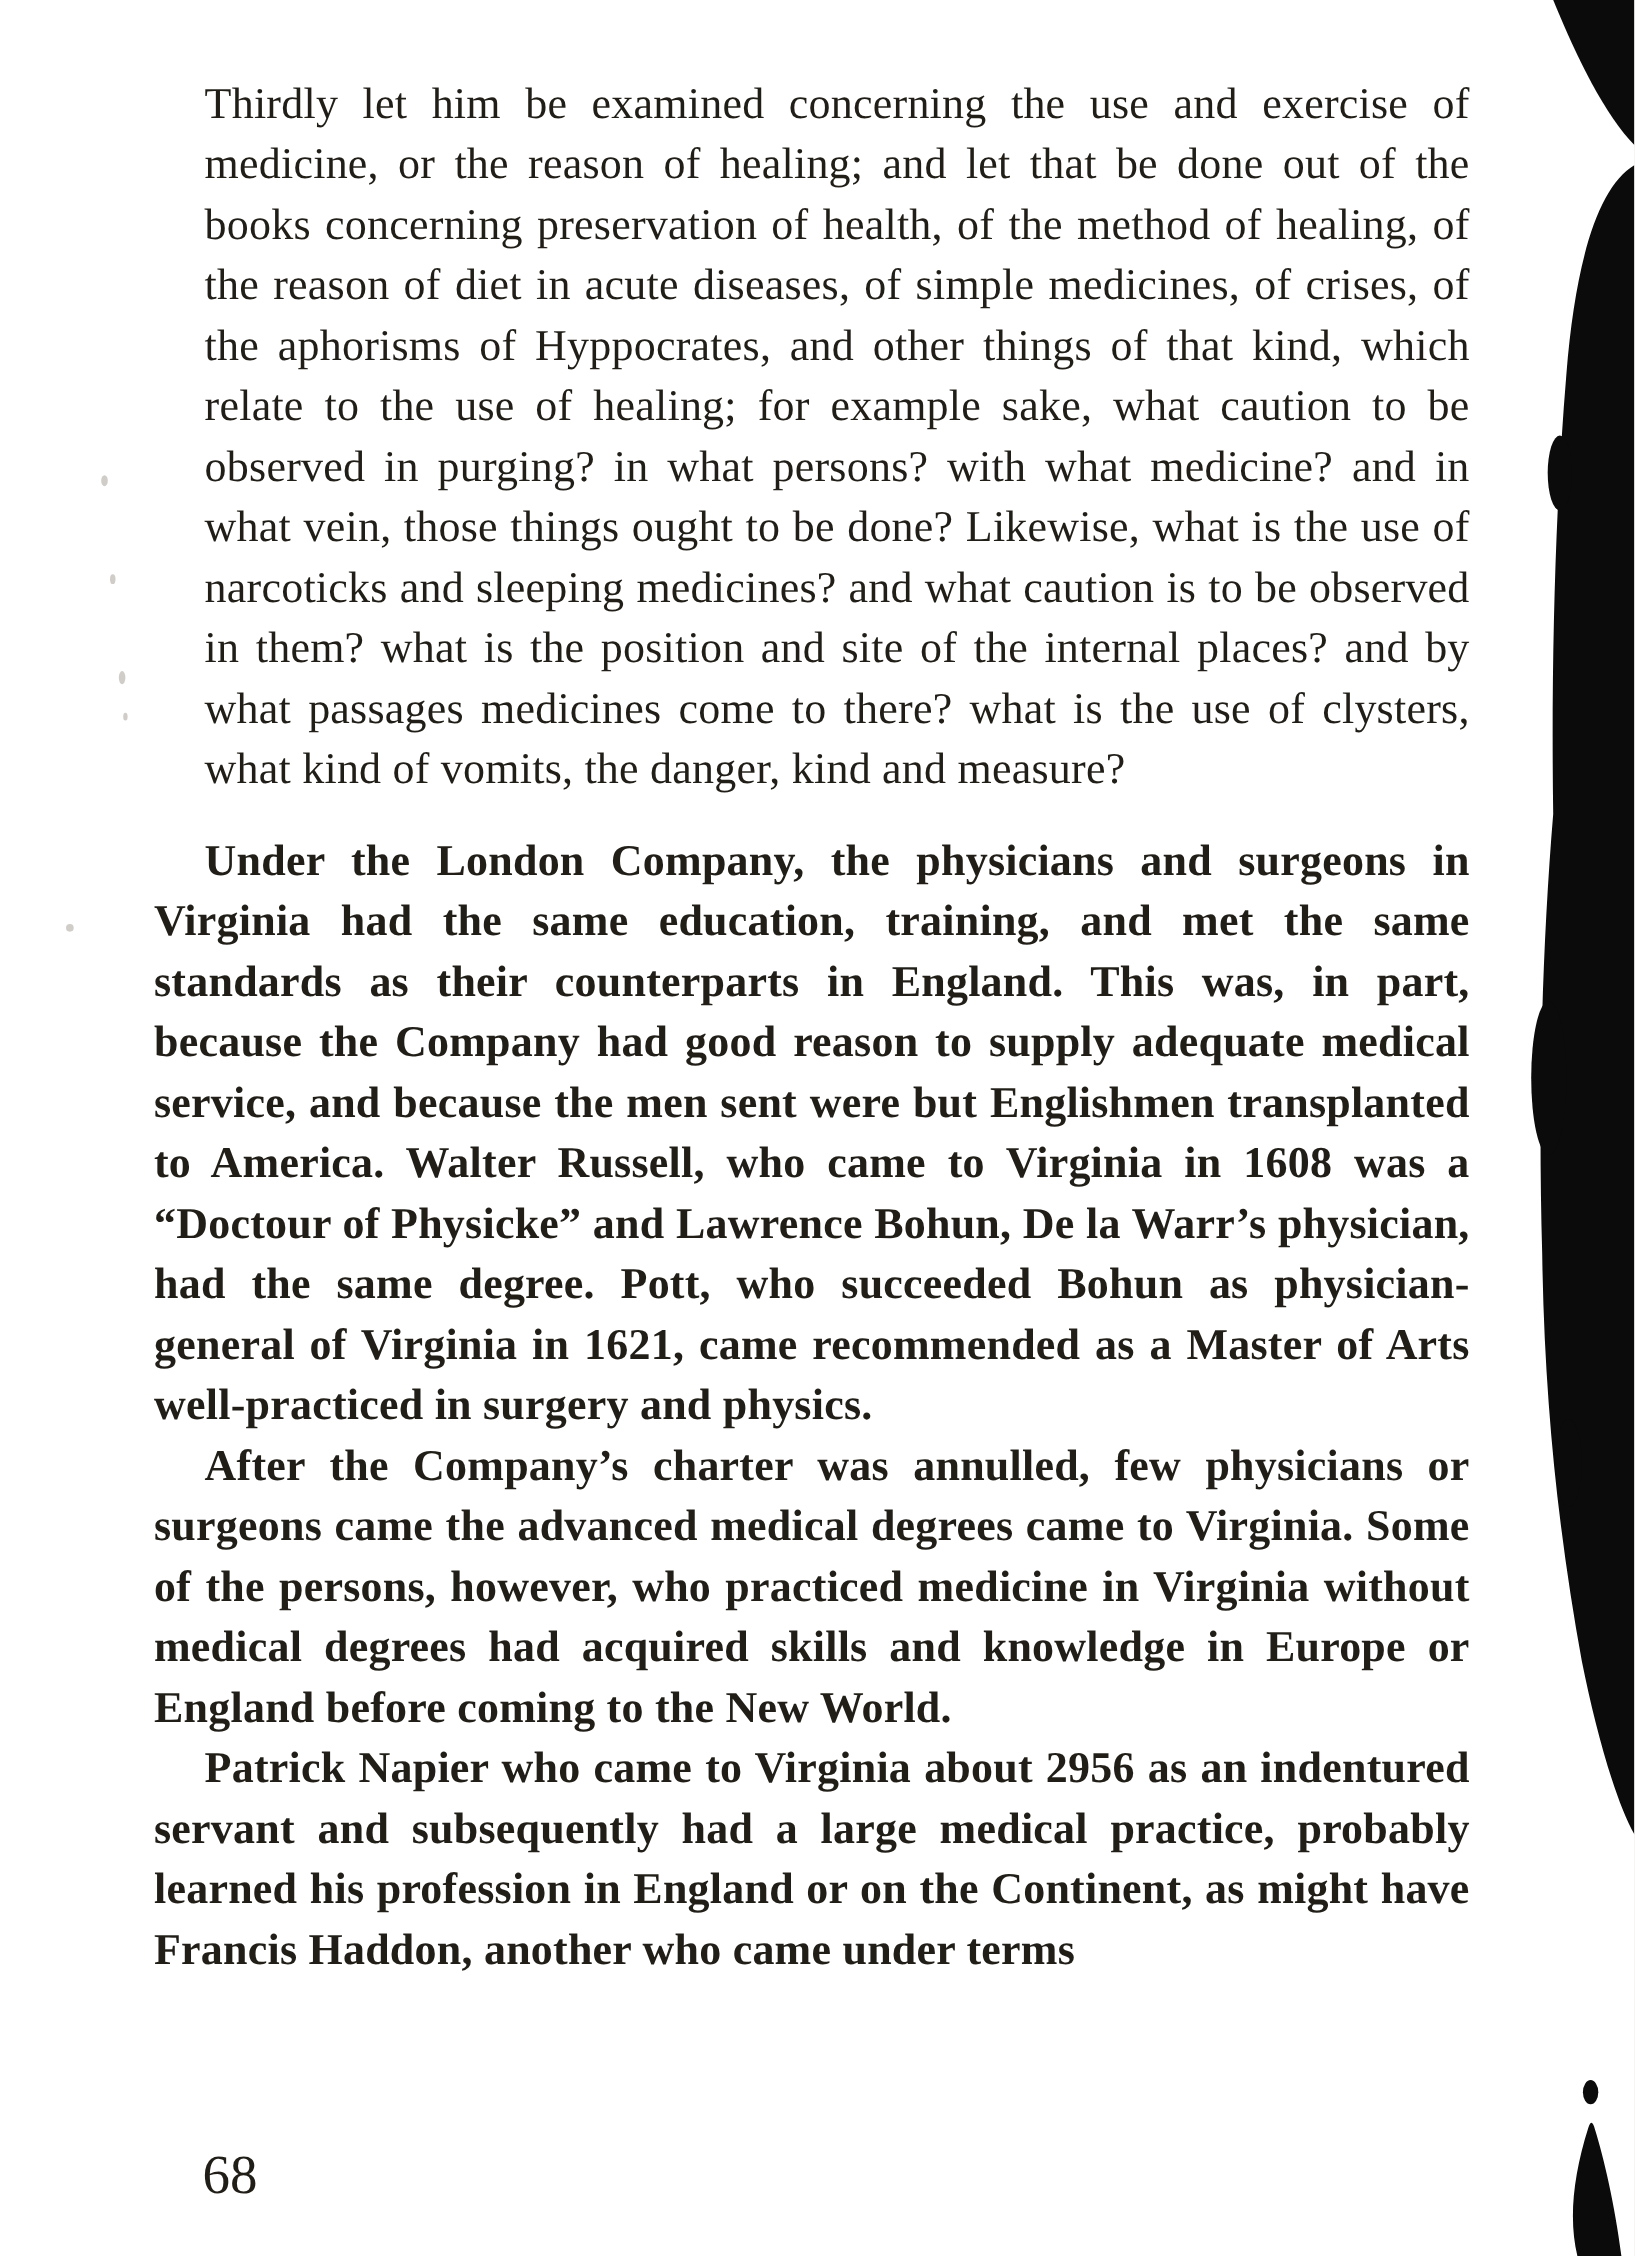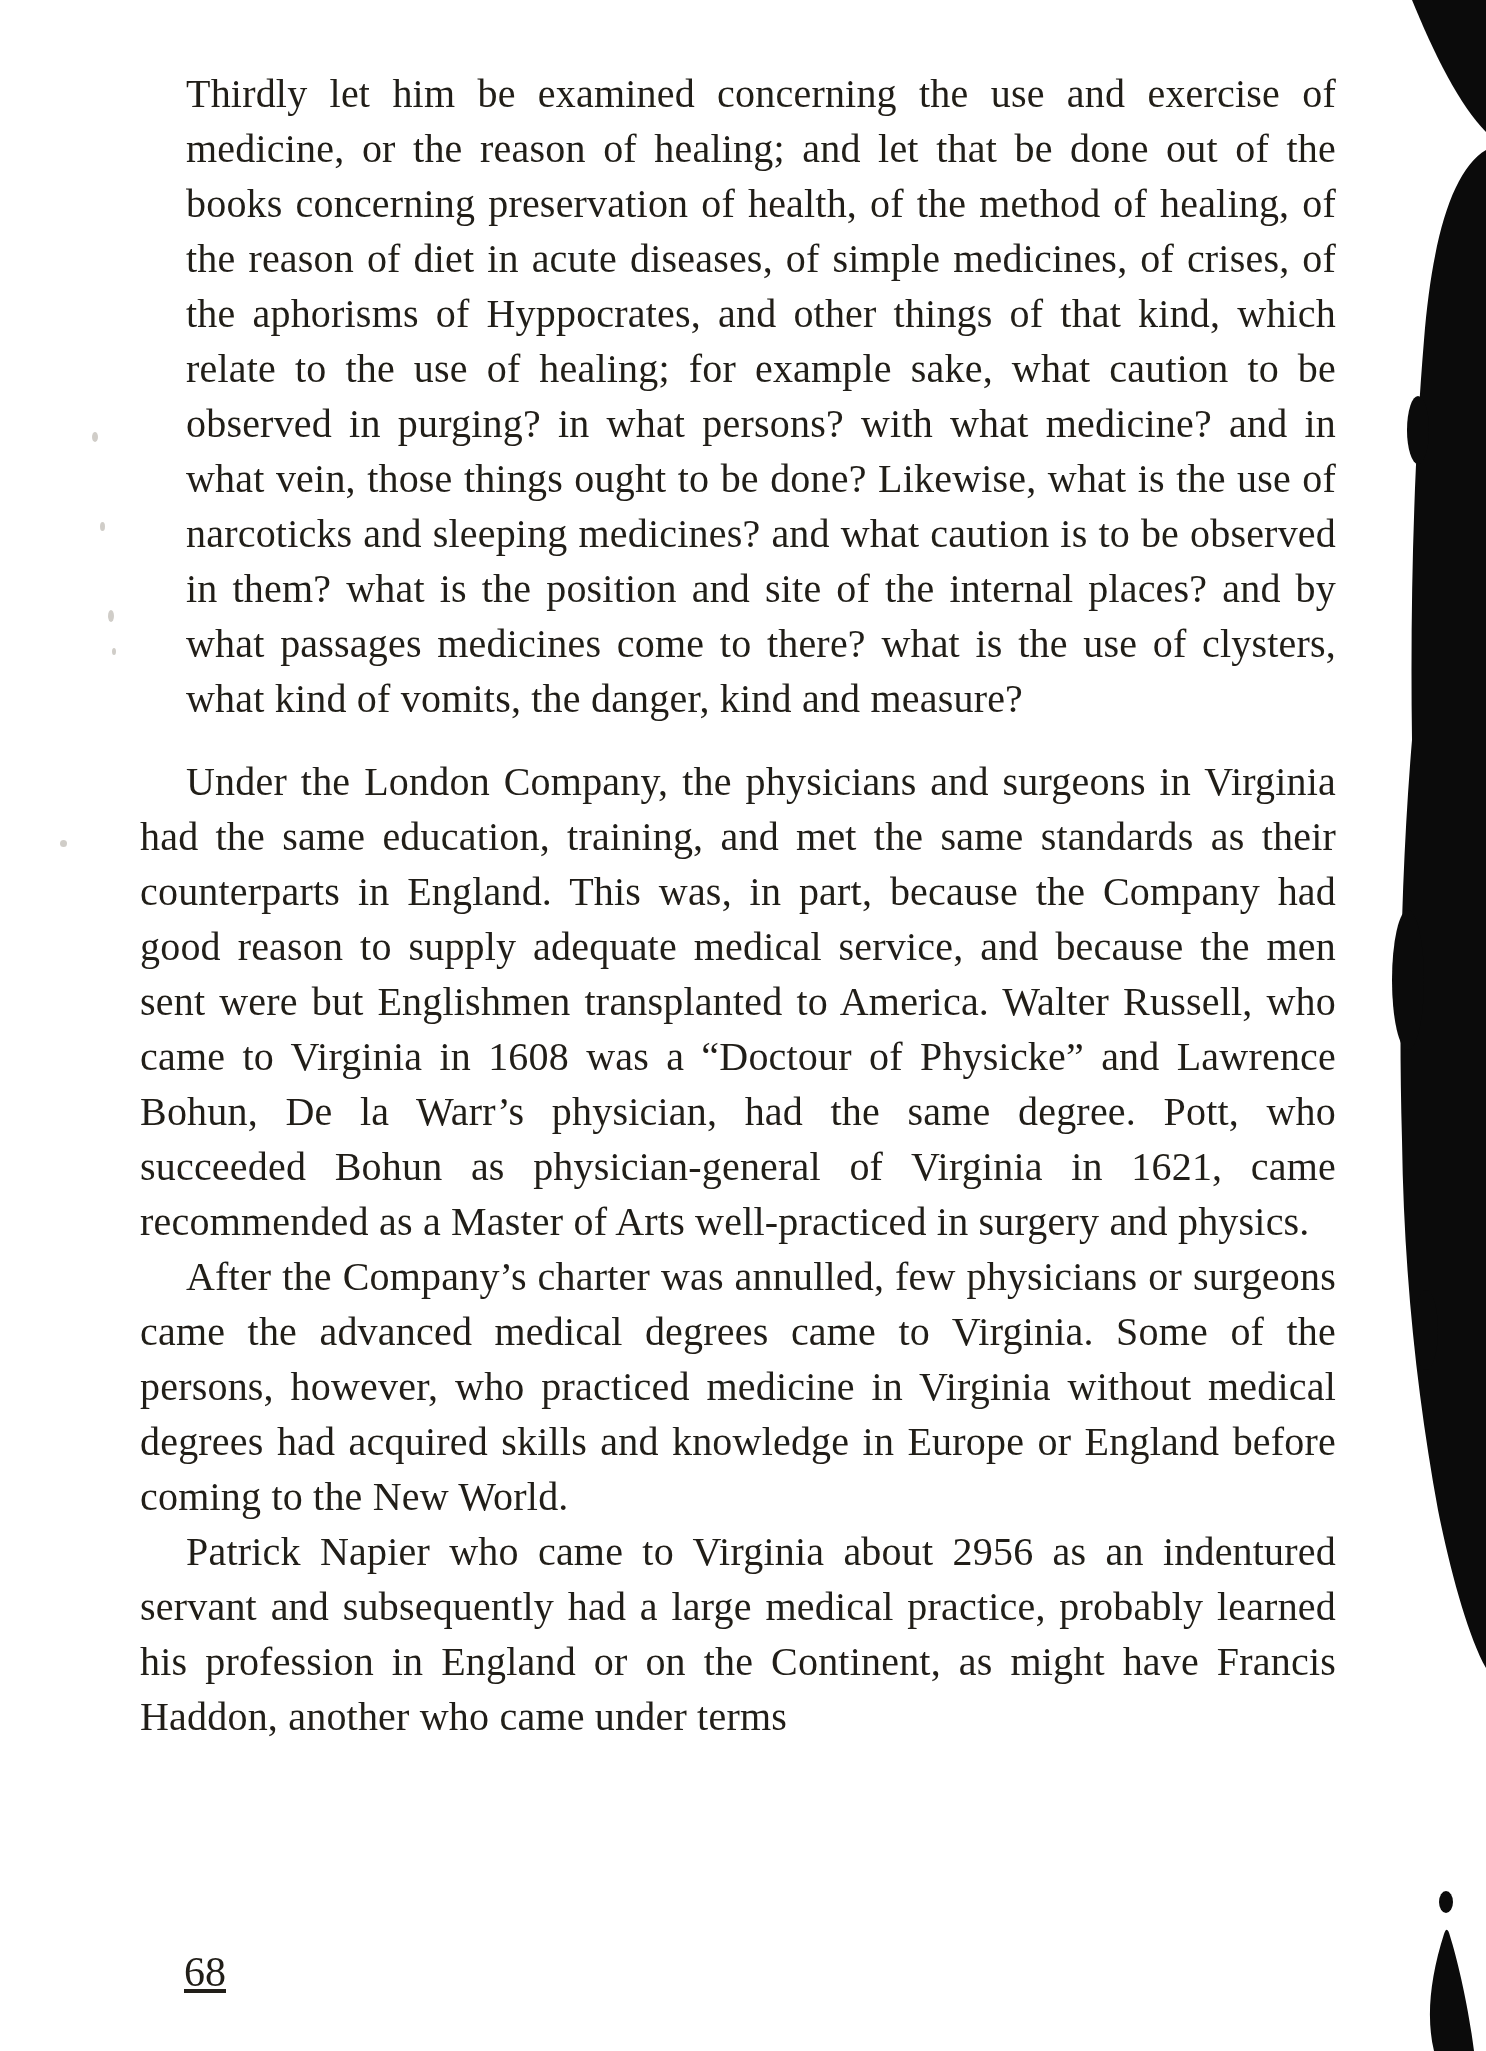--- a/index.html
+++ b/index.html
@@ -29,28 +29,28 @@
     line-height: 55px;
     text-align: justify;
     letter-spacing: 0.2px;
   }
   p.quote {
     margin-left: 46px;
     margin-bottom: 28px;
   }
   p.body-para {
     text-indent: 46px;
+    font-weight: bold;
   }
   .page-number {
     position: absolute;
     left: 184px;
     top: 1948px;
-    font-size: 42px;
+    font-size: 50px;
     color: #211e18;
-    text-decoration: underline;
   }
   .scan-edge {
     position: absolute;
     top: 0;
     right: 0;
     width: 140px;
     height: 2051px;
     display: block;
   }
   .speck {

